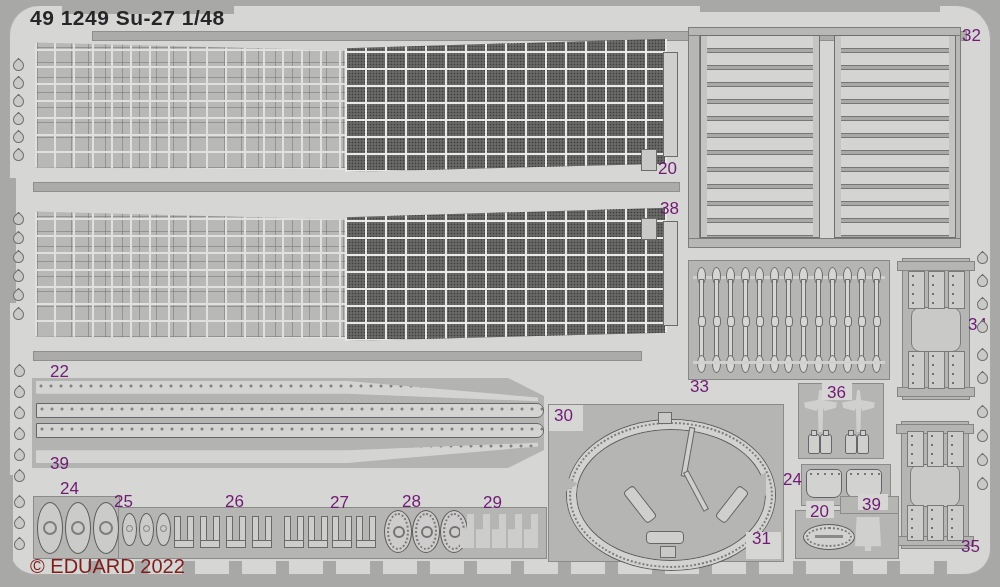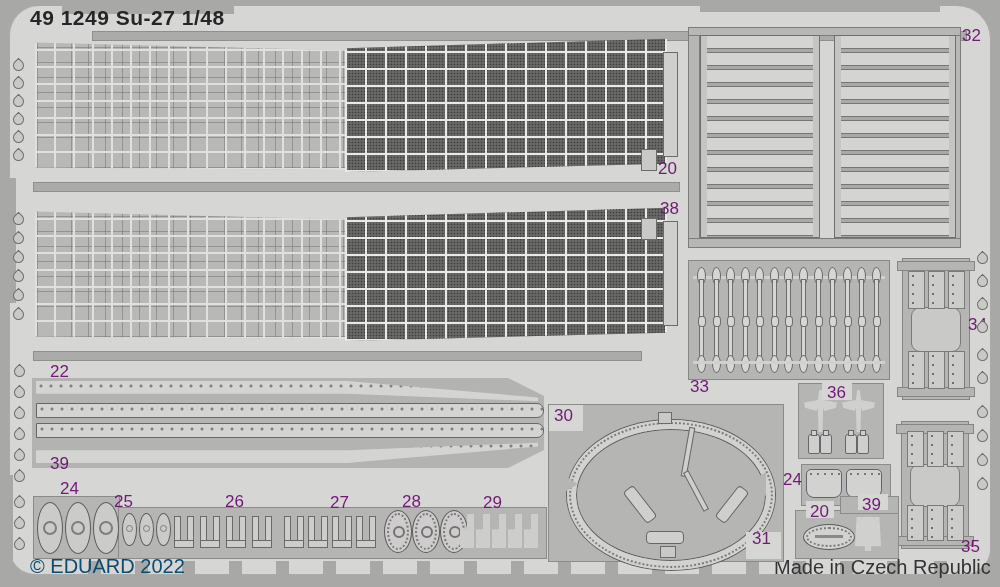--- a/index.html
+++ b/index.html
@@ -11,21 +11,21 @@
   .ftab{position:absolute;background:#a8a8a6;}
   #comb{position:absolute;left:88px;top:561px;width:884px;height:14px;
         background:repeating-linear-gradient(90deg,#a8a8a6 0 13px,rgba(0,0,0,0) 13px 47px);}
   .drop{position:absolute;width:9px;height:9px;background:#c9c9c7;border:1px solid #6e6e6c;
         border-radius:0 50% 50% 50%;transform:rotate(45deg);}
   
   #title{position:absolute;left:30px;top:6px;font:bold 21px "Liberation Sans",sans-serif;
          letter-spacing:.5px;color:#262628;}
   #brand{position:absolute;left:850px;top:2px;width:118px;text-align:right;
          font:bold 29px "Liberation Serif",serif;letter-spacing:1px;color:#1e1e20;}
-  #copyright{position:absolute;left:30px;top:555px;font:20px "Liberation Sans",sans-serif;color:#0c4a6e;}
+  #copyright{position:absolute;left:30px;top:555px;font:20px "Liberation Sans",sans-serif;color:#7f1d1d;}
   #madein{position:absolute;left:774px;top:556px;font:20px "Liberation Sans",sans-serif;color:#343436;}
   .plabel{position:absolute;font:17px/1.15 "Liberation Sans",sans-serif;color:#701a75;}
   .lnotch{position:absolute;background:#d6d6d4;}
   
   .rail{position:absolute;background:#ababa9;border:1px solid #8f8f8d;}
   .smallpart{position:absolute;background:#c9c9c7;border:1px solid #6b6b69;}
   
   .panel{position:absolute;left:33px;width:645px;height:142px;}
   .gridpat{position:absolute;left:2px;top:6px;width:310px;height:130px;
     clip-path:polygon(0 2%,100% 8%,100% 100%,0 98%);
@@ -129,21 +129,20 @@
   <div class="ftab" style="left:700px;top:0;width:240px;height:12px"></div>
   <div class="ftab" style="left:0;top:0;width:9px;height:587px"></div>
   <div class="ftab" style="left:0;top:178px;width:16px;height:125px"></div>
   <div class="ftab" style="left:0;top:475px;width:13px;height:85px"></div>
   <div class="ftab" style="left:991px;top:0;width:9px;height:587px"></div>
   <div class="ftab" style="left:0;top:575px;width:1000px;height:12px"></div>
   <div id="comb"></div>
 
   <div id="title">49 1249 Su-27 1/48</div>
   <div id="copyright">© EDUARD 2022</div>
-  <div id="madein">Made in Czech Republic</div>
 
   <div class="rail" style="left:92px;top:31px;width:873px;height:8px"></div>
   <div class="rail" style="left:33px;top:182px;width:645px;height:8px"></div>
   <div class="rail" style="left:33px;top:351px;width:607px;height:8px"></div>
 
   <div class="panel" style="top:34px">
     <div class="gridpat"></div>
     <div class="meshpat"></div>
     <div class="endbar"></div>
   </div>

